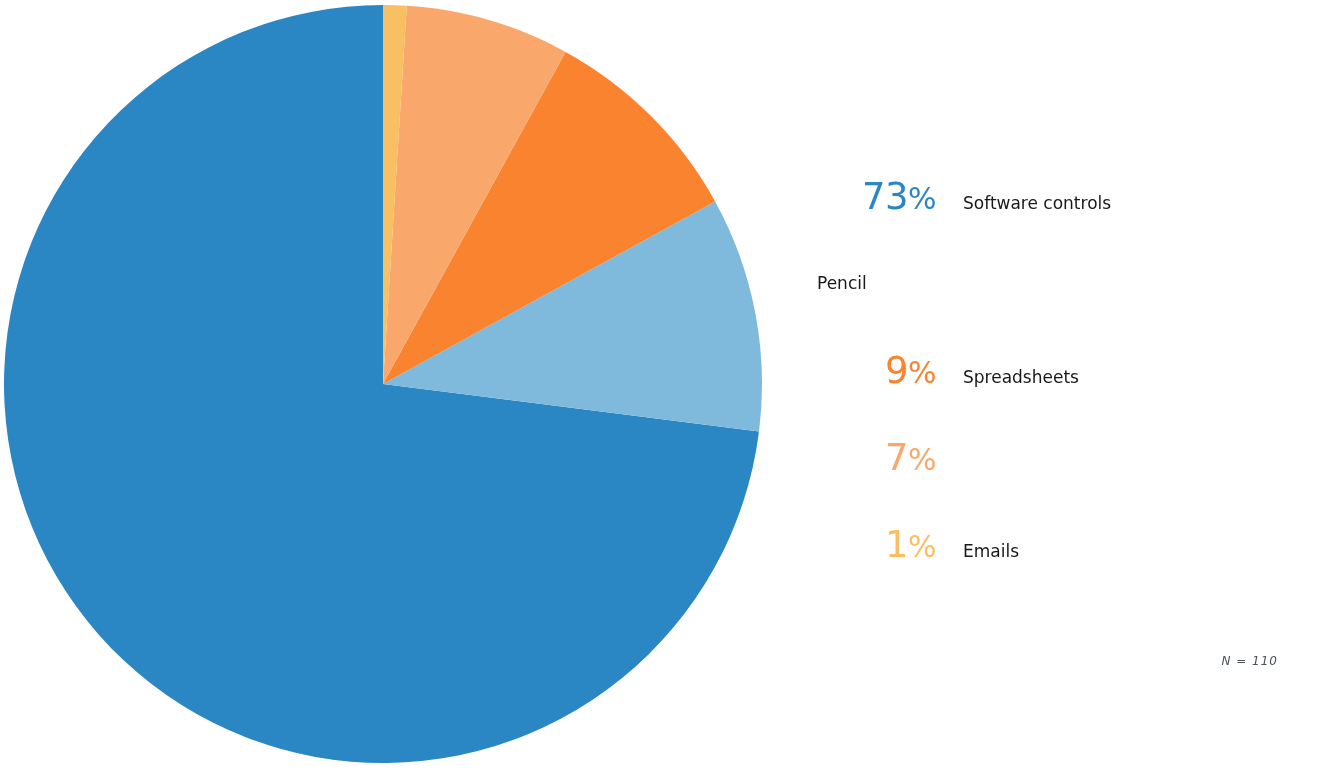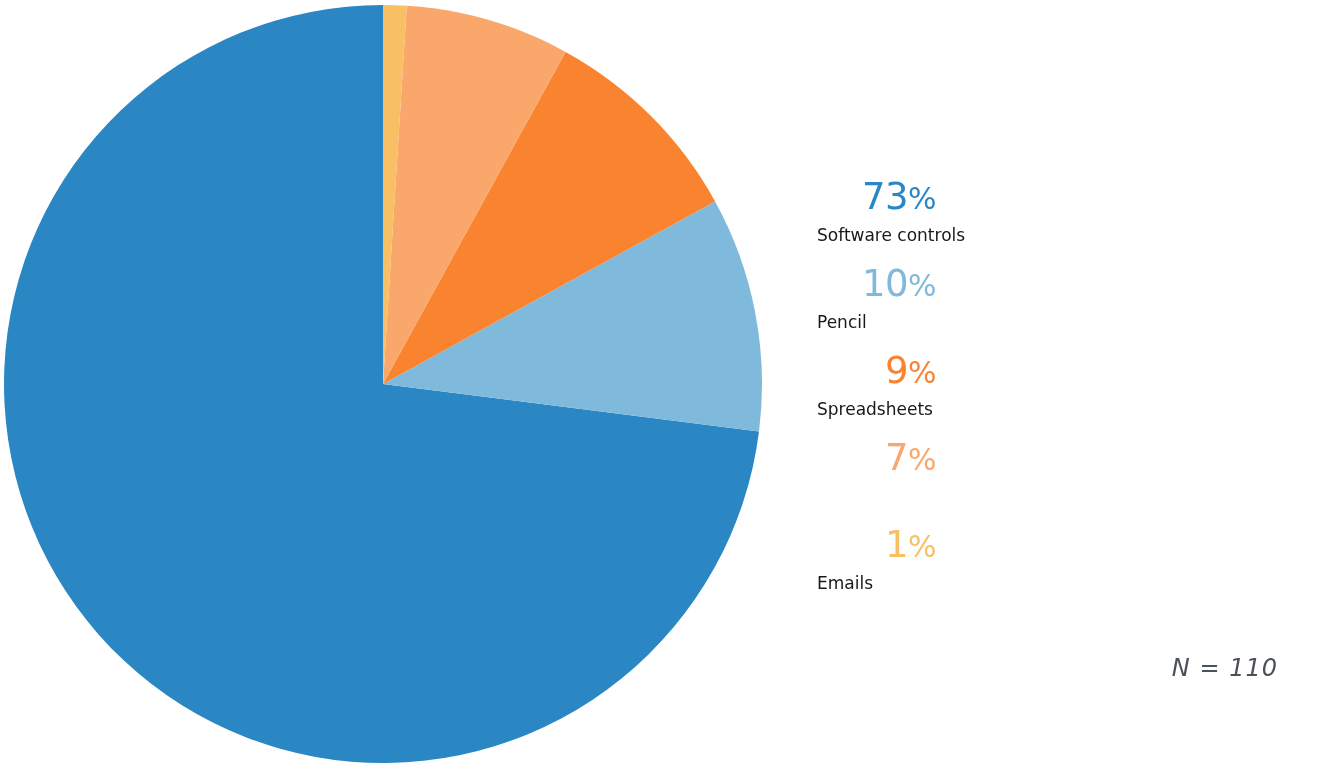--- a/index.html
+++ b/index.html
@@ -31,21 +31,20 @@
   .legend {
     position: absolute;
     left: 790px;
     top: 178px;
     width: 500px;
   }
   .legend-row {
     display: flex;
     align-items: baseline;
     height: 87px;
-    flex-direction: column;
   }
   .legend-pct {
     width: 146px;
     text-align: right;
     font-size: 37px;
     line-height: 37px;
     font-weight: 400;
     letter-spacing: -0.5px;
     white-space: nowrap;
   }
@@ -58,21 +57,21 @@
     line-height: 37px;
     color: #191919;
     white-space: nowrap;
   }
   .n-note {
     position: absolute;
     left: 1020px;
     top: 654px;
     width: 258px;
     text-align: right;
-    font-size: 24px;
+    font-size: 12px;
     font-style: italic;
     color: #4a5159;
     letter-spacing: 1px;
   }
 </style>
 </head>
 <body>
 
 <div id="figure">
 
@@ -95,21 +94,20 @@
         </path>
       </g>
   </svg>
 
   <div class="legend" id="legend">
       <div class="legend-row">
         <div class="legend-pct" style="color: rgb(43, 135, 196);"><span class="num">73</span><span class="sym">%</span></div>
         <div class="legend-label">Software controls</div>
       </div>
       <div class="legend-row">
-        <div class="legend-pct" style="color: rgb(127, 185, 220);"><span class="num">10</span><span class="sym">%</span></div>
         <div class="legend-label">Pencil</div>
       </div>
       <div class="legend-row">
         <div class="legend-pct" style="color: rgb(249, 131, 47);"><span class="num">9</span><span class="sym">%</span></div>
         <div class="legend-label">Spreadsheets</div>
       </div>
       <div class="legend-row">
         <div class="legend-pct" style="color: rgb(249, 167, 107);"><span class="num">7</span><span class="sym">%</span></div>
       </div>
       <div class="legend-row">

